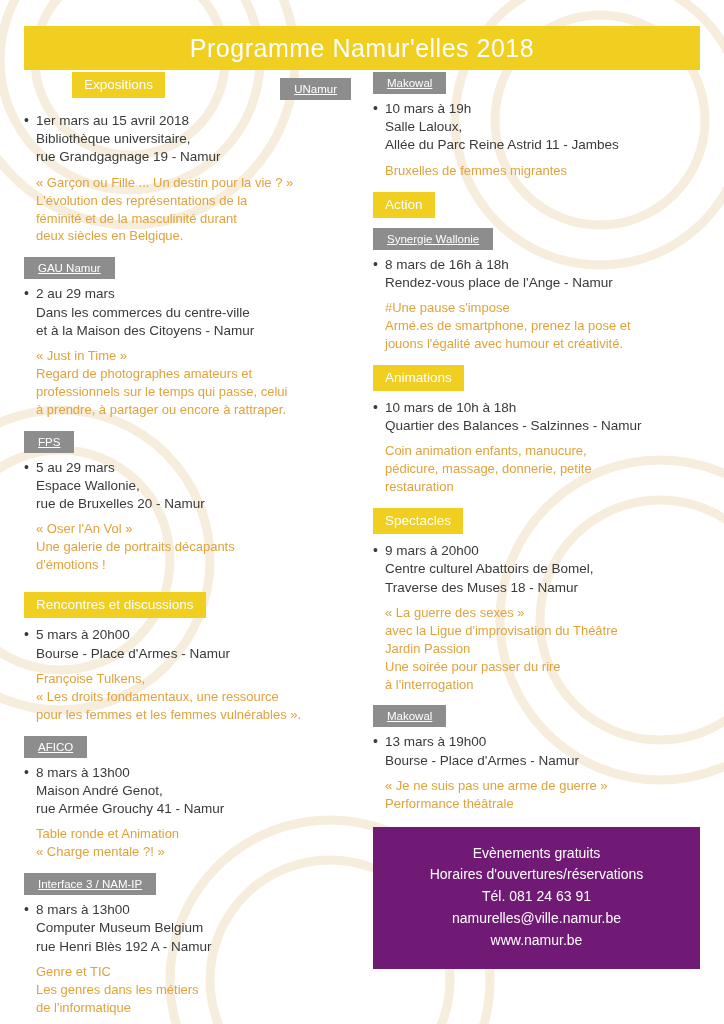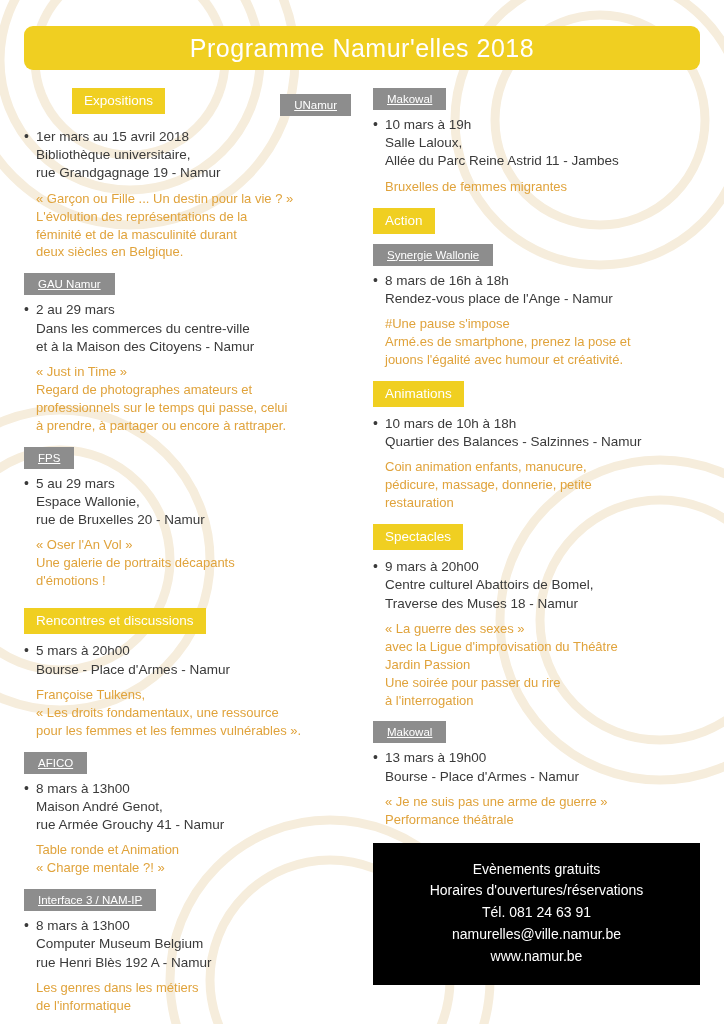--- a/index.html
+++ b/index.html
@@ -29,22 +29,21 @@
     height: 1024px;
     box-sizing: border-box;
     padding: 26px 24px 18px 24px;
   }
   .title-bar {
     background: #f0cf21;
     height: 44px;
     display: flex;
     align-items: center;
     justify-content: center;
-    margin-bottom: 16px;
-    border-radius: 9px;
+    margin-bottom: 0;
   }
   .title-bar .title-text {
     color: #ffffff;
     font-size: 25px;
     letter-spacing: 0.5px;
   }
   .columns {
     display: flex;
     gap: 22px;
   }
@@ -100,21 +99,21 @@
   .desc {
     padding-left: 12px;
     color: #e0a33c;
     font-size: 13px;
     line-height: 1.38;
     margin-top: 7px;
   }
   .spacer-sm { height: 6px; }
   
   .footer-box {
-    background: #000000;
+    background: #701a75;
     color: #ffffff;
     text-align: center;
     padding: 16px 10px 18px 10px;
     font-size: 14px;
     line-height: 1.55;
     margin-top: 14px;
   }
   .footer-box div { white-space: nowrap; }
 </style>
 </head>
@@ -234,20 +233,21 @@
       <div class="tag-row">
         <span class="tag-grey">Interface 3 / NAM-IP</span>
       </div>
       <div class="entry">
         <div class="lines bullet">
           <div>8 mars à 13h00</div>
           <div>Computer Museum Belgium</div>
           <div>rue Henri Blès 192 A - Namur</div>
         </div>
         <div class="desc">
+          <div>Genre et TIC</div>
           <div>Les genres dans les métiers</div>
           <div>de l'informatique</div>
         </div>
       </div>
 
     </div>
 
     <div class="col">
 
       <div class="tag-row">

